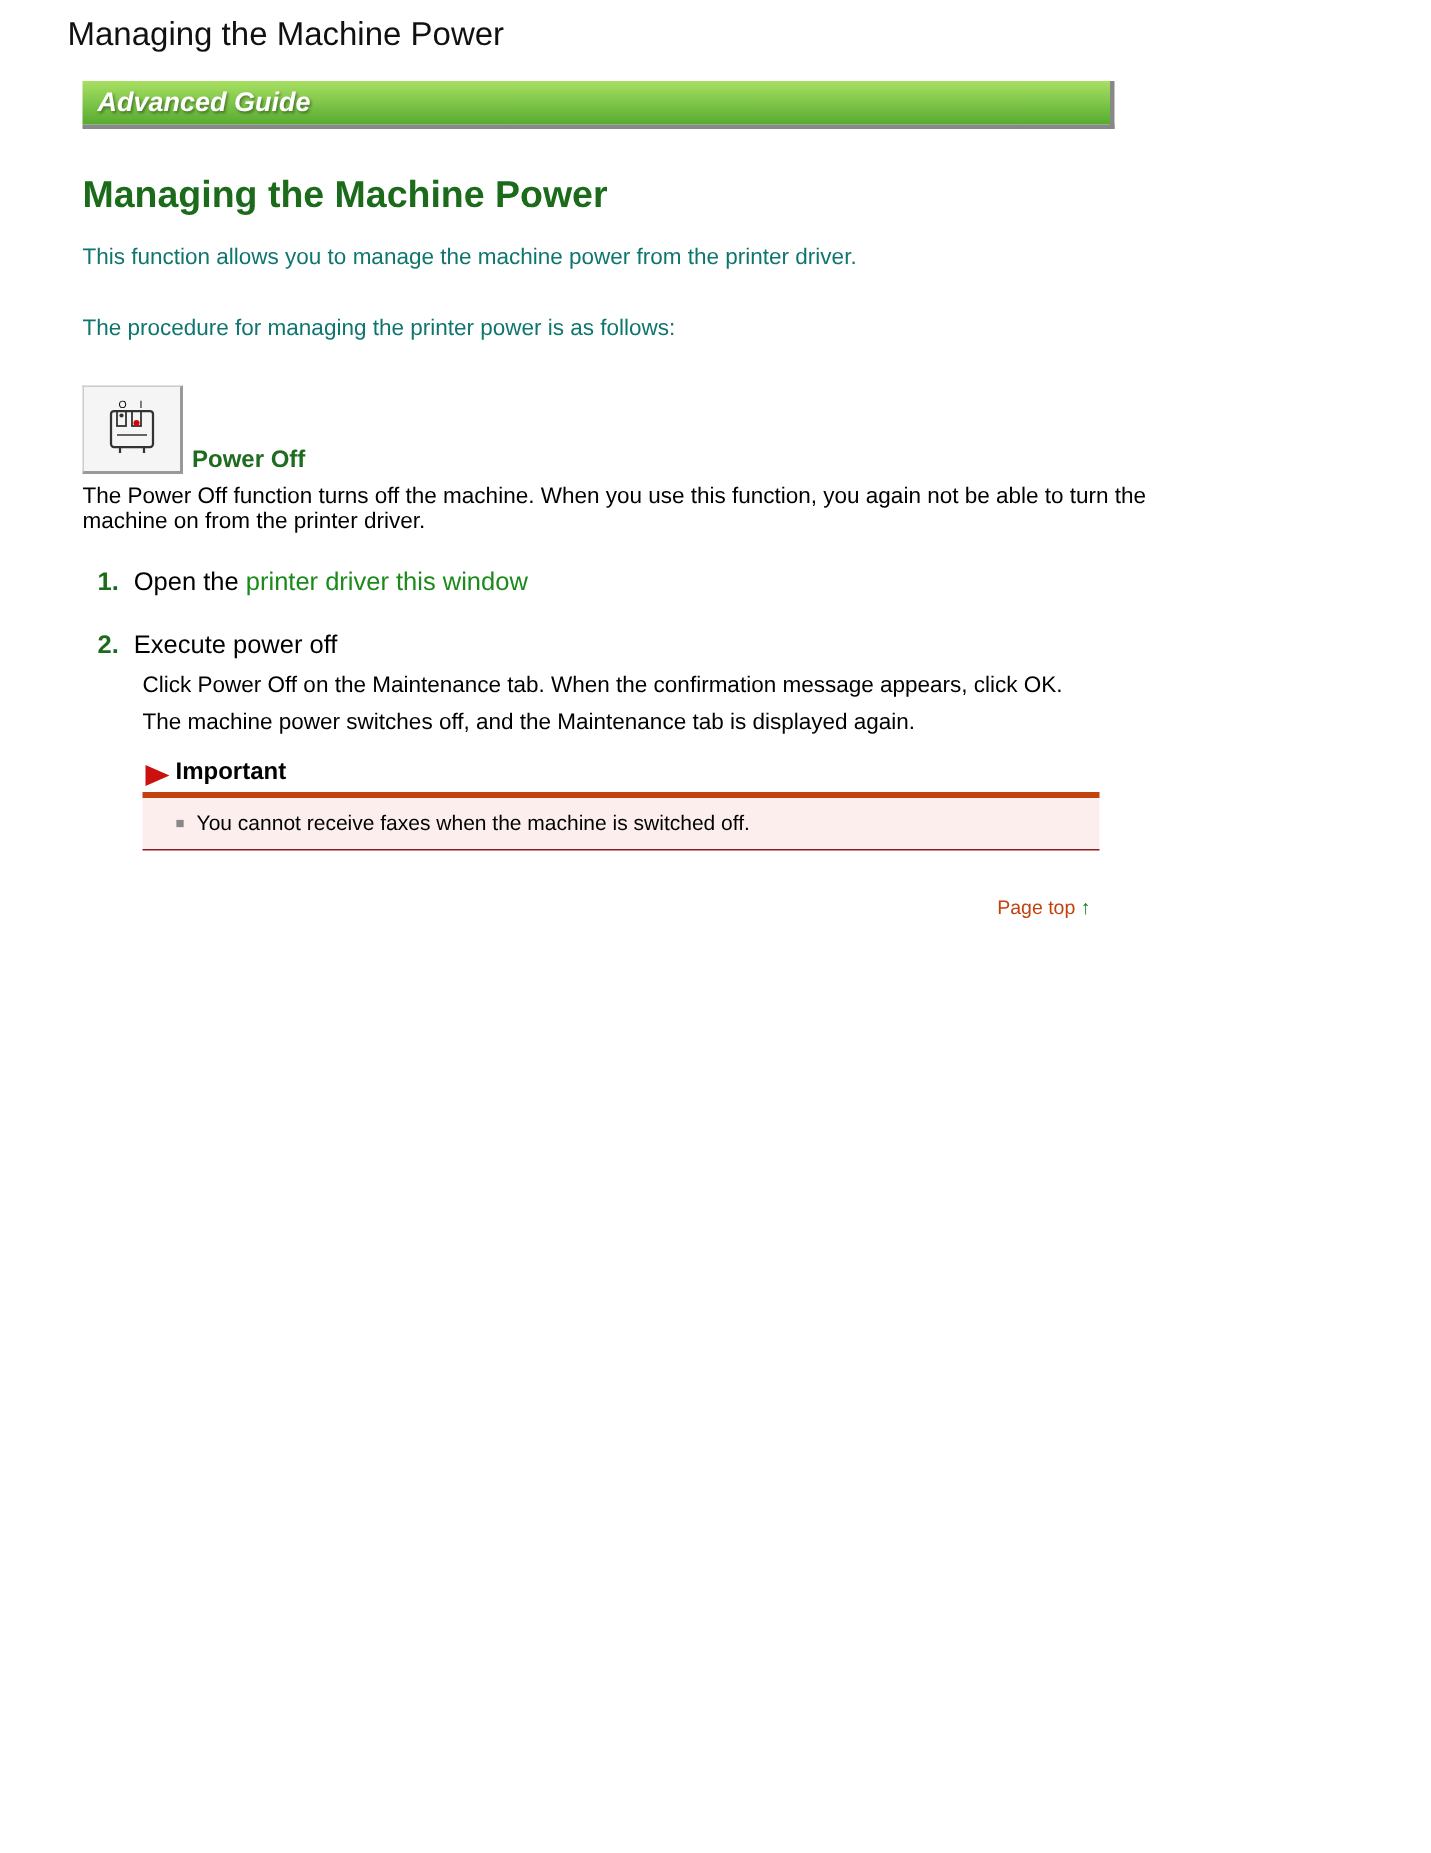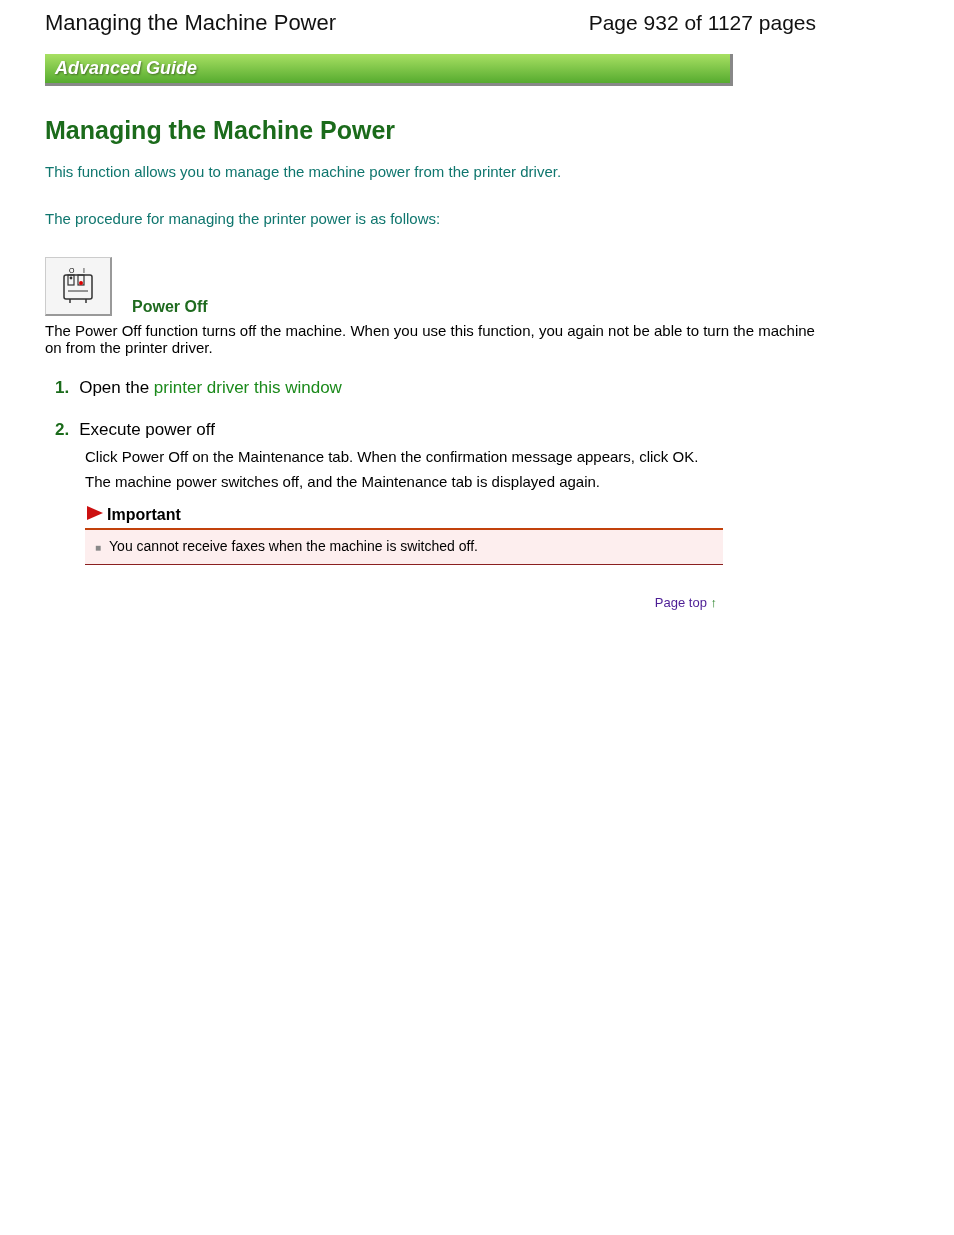--- a/index.html
+++ b/index.html
@@ -25,21 +25,21 @@
     font-size: 22px;
     font-weight: 400;
     color: #111;
   }
   .top-right {
     font-size: 21px;
     font-weight: 400;
     color: #111;
   }
   .content {
-    margin-left: 0;
+    margin-left: 10px;
   }
   .banner {
     width: 688px;
     height: 32px;
     background: linear-gradient(to bottom, #a8e063 0%, #56ab2f 100%);
     border-right: 3px solid #888;
     border-bottom: 3px solid #888;
     display: flex;
     align-items: center;
     color: #fff;
@@ -71,21 +71,21 @@
     margin: 30px 0 18px 0;
   }
   .para {
     font-size: 15px;
     margin: 0 0 30px 0;
     color: #0f766e;
   }
   .icon-box-wrap {
     display: flex;
     align-items: flex-end;
-    gap: 20px;
+    gap: 6px;
     margin-bottom: 6px;
   }
   .icon-box {
     width: 64px;
     height: 56px;
     background: #f5f5f5;
     border: 1px solid #ccc;
     border-right: 2px solid #999;
     border-bottom: 2px solid #999;
     display: flex;
@@ -102,56 +102,55 @@
   .step { margin: 0 0 22px 10px; }
   .step-line { display: flex; align-items: baseline; gap: 10px; margin-bottom: 6px; }
   .step-num { color: #1b6b1b; font-weight: bold; font-size: 17px; }
   .step-title { font-size: 17px; }
   .step-title a { color: #1b8a1b; text-decoration: none; }
   .step-body { margin: 8px 0 0 30px; font-size: 15px; }
   .step-body p { margin: 0 0 8px 0; }
   .important-box { width: 638px; margin: 16px 0 0 30px; }
   .important-header {
     display: flex;
-    align-items: flex-start;
+    align-items: flex-end;
     gap: 4px;
-    border-bottom: 2px solid #c2410c;
+    border-bottom: 4px solid #c2410c;
     padding-bottom: 4px;
   }
   .important-header .flag {
     width: 0; height: 0;
     border-style: solid;
     border-width: 7px 0 7px 16px;
     border-color: transparent transparent transparent #cc1010;
     margin-left: 2px;
   }
   .important-header .lbl { font-weight: bold; font-size: 16px; }
   .important-body {
     background: #fdeeee;
     border-bottom: 1px solid #8b2020;
-    padding: 8px 8px 10px 10px;
+    padding: 8px 8px 10px 22px;
     font-size: 14px;
   }
   .important-body .bullet { color:#888; margin-right:8px; font-size:10px; vertical-align:middle; }
   .page-top-row {
     width: 672px;
     text-align: right;
     margin-top: 30px;
     font-size: 13px;
   }
-  .page-top-row a { color: #4c1d95; text-decoration: none; }
+  .page-top-row a { color: #c2410c; text-decoration: none; }
   .page-top-row .arrow { color: #1b7a1b; }
 </style>
 </head>
 <body>
 
 <div class="page">
   <div class="top-row">
     <div class="top-left">Managing the Machine Power</div>
-    <div class="top-right">Page 932 of 1127 pages</div>
   </div>
 
   <div class="content">
     <div class="banner">
       <span>Advanced Guide</span>
     </div>
 
 
     <div class="heading-h1">Managing the Machine Power</div>
 

